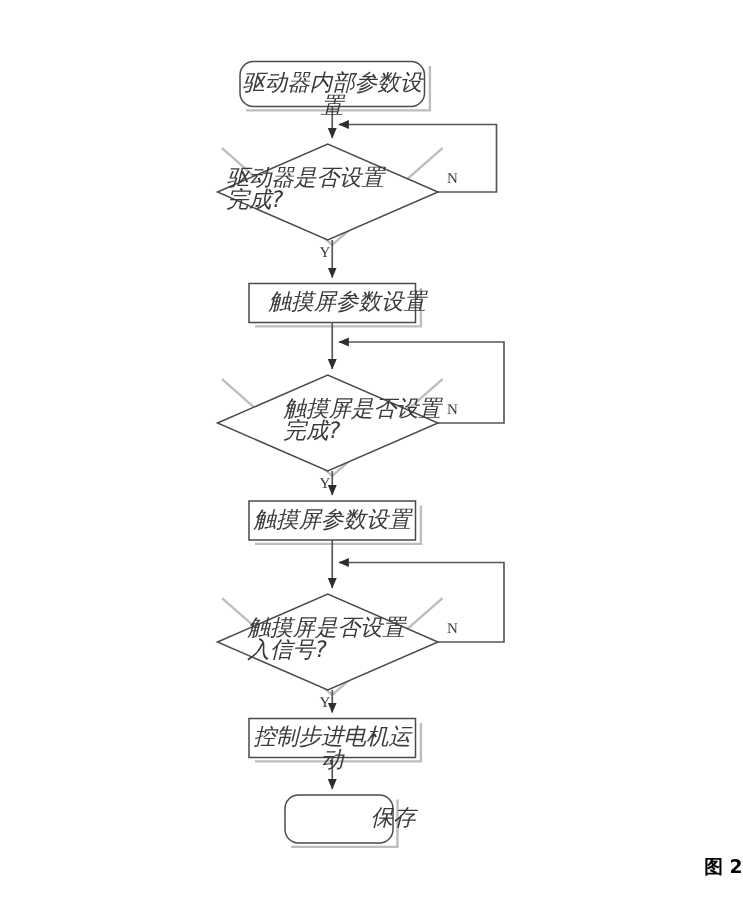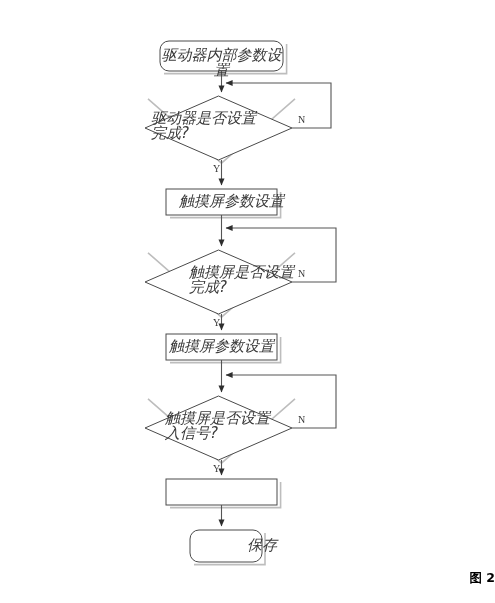--- a/index.html
+++ b/index.html
@@ -125,20 +125,21 @@
   <div class="node-label centered" style="left:166px; top:194px; width:131px;">触摸屏参数设置</div>
 
   <div class="node-label" style="left:165px; top:265px; width:130px;margin-left:24px;">触摸屏是否设置
 完成?</div>
 
   <div class="node-label centered" style="left:166px; top:339px; width:111px;">触摸屏参数设置</div>
 
   <div class="node-label" style="left:165px; top:411px; width:130px;">触摸屏是否设置
 入信号?</div>
 
+  <div class="node-label centered" style="left:166px; top:484px; width:111px;">控制步进电机运动</div>
 
   <div class="node-label centered" style="left:190px; top:538px; width:72px;margin-left:36px;">保存</div>
 
   <div class="edge-label" style="left:298px; top:114px;">N</div>
   <div class="edge-label" style="left:213px; top:163px;">Y</div>
   <div class="edge-label" style="left:298px; top:268px;">N</div>
   <div class="edge-label" style="left:213px; top:317px;">Y</div>
   <div class="edge-label" style="left:298px; top:414px;">N</div>
   <div class="edge-label" style="left:213px; top:463px;">Y</div>
 

